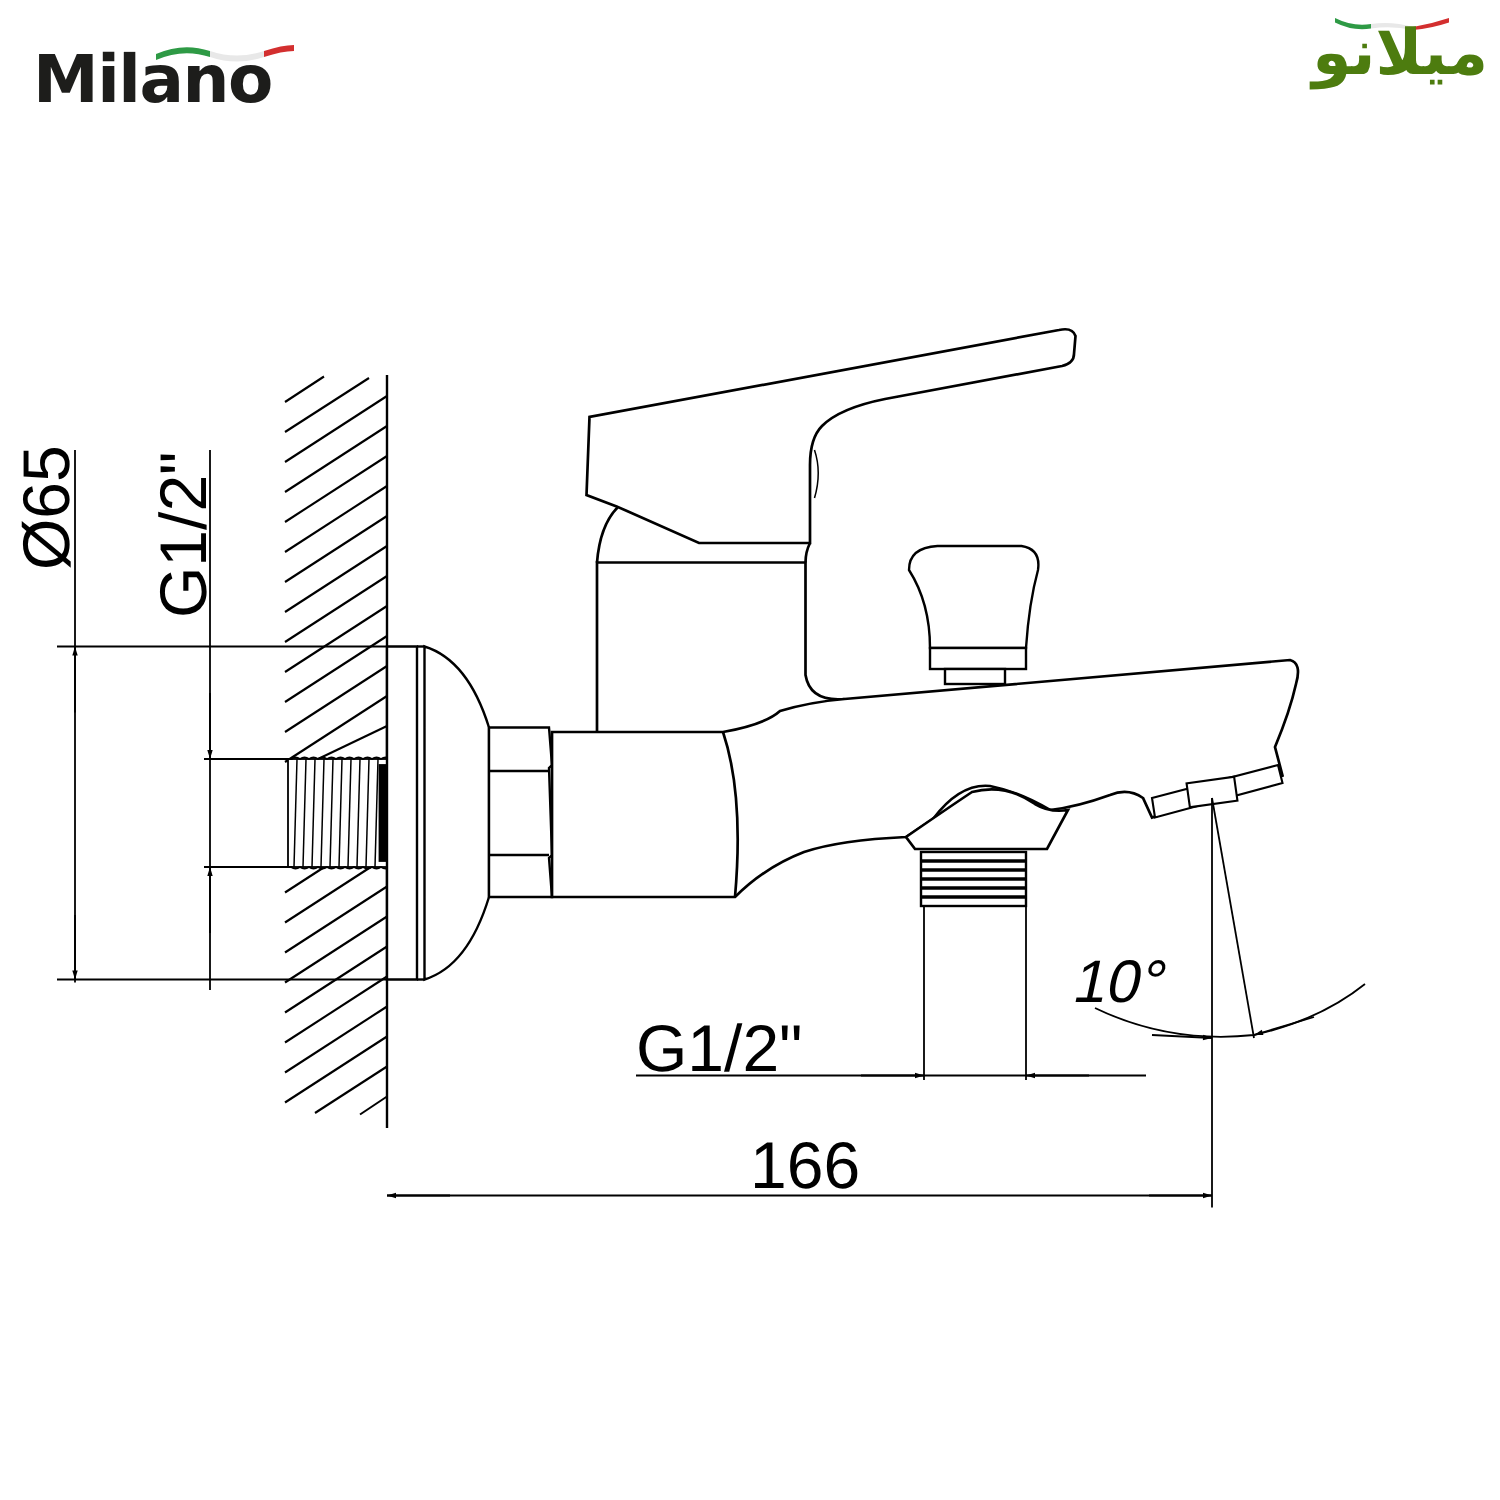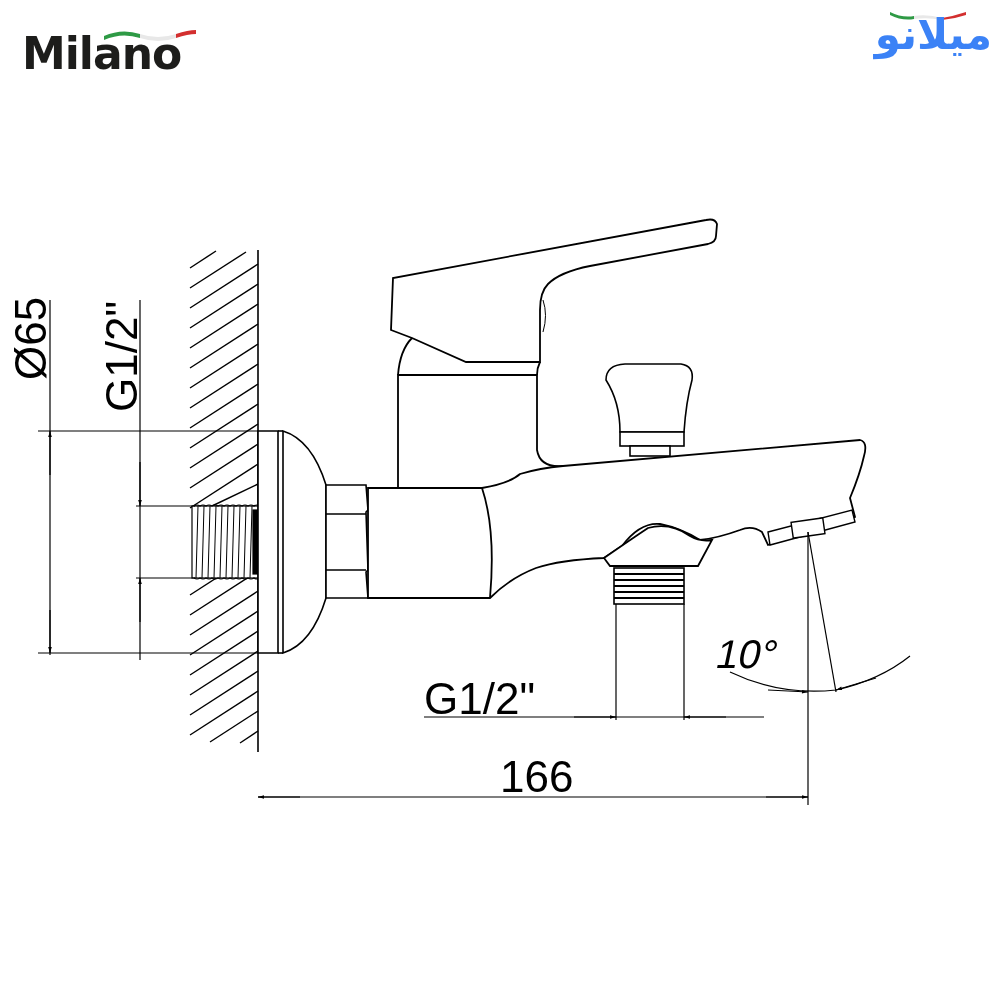--- a/index.html
+++ b/index.html
@@ -1,20 +1,20 @@
 <!DOCTYPE html>
 <html><head>
 <meta charset="utf-8">
 <style>
   html, body { margin:0; padding:0; background:#ffffff; }
   body { width:1000px; height:1000px; position:relative; overflow:hidden; font-family:"Liberation Sans", sans-serif; }
   .logo-en { position:absolute; left:22px; top:20px; width:180px; height:60px; }
   .logo-en .word { position:absolute; left:0; top:8px; font-family:"DejaVu Sans", sans-serif; font-weight:bold; font-size:44px; color:#1d1d1b; letter-spacing:-1px; }
   .logo-ar { position:absolute; right:8px; top:6px; width:180px; height:60px; }
-  .logo-ar .word { position:absolute; right:0; top:4px; font-family:"DejaVu Sans", sans-serif; font-weight:bold; font-size:42px; color:#3b82f6; direction:rtl; }
+  .logo-ar .word { position:absolute; right:0; top:4px; font-family:"DejaVu Sans", sans-serif; font-weight:bold; font-size:42px; color:#4d7c0f; direction:rtl; }
   svg.drawing { position:absolute; left:0; top:0; }
   .dimtext { font-family:"Liberation Sans", sans-serif; font-size:44px; fill:#000; }
 </style>
 </head>
 <body>
 
 <div class="logo-en">
   <svg width="180" height="20" style="position:absolute;left:80px;top:4px">
     <path d="M2 12 Q20 4 38 10 L38 14 Q20 8 2 16 Z" fill="#2e9a45"></path>
     <path d="M38 10 Q56 16 74 10 L74 14 Q56 20 38 14 Z" fill="#e8e8e8"></path>

